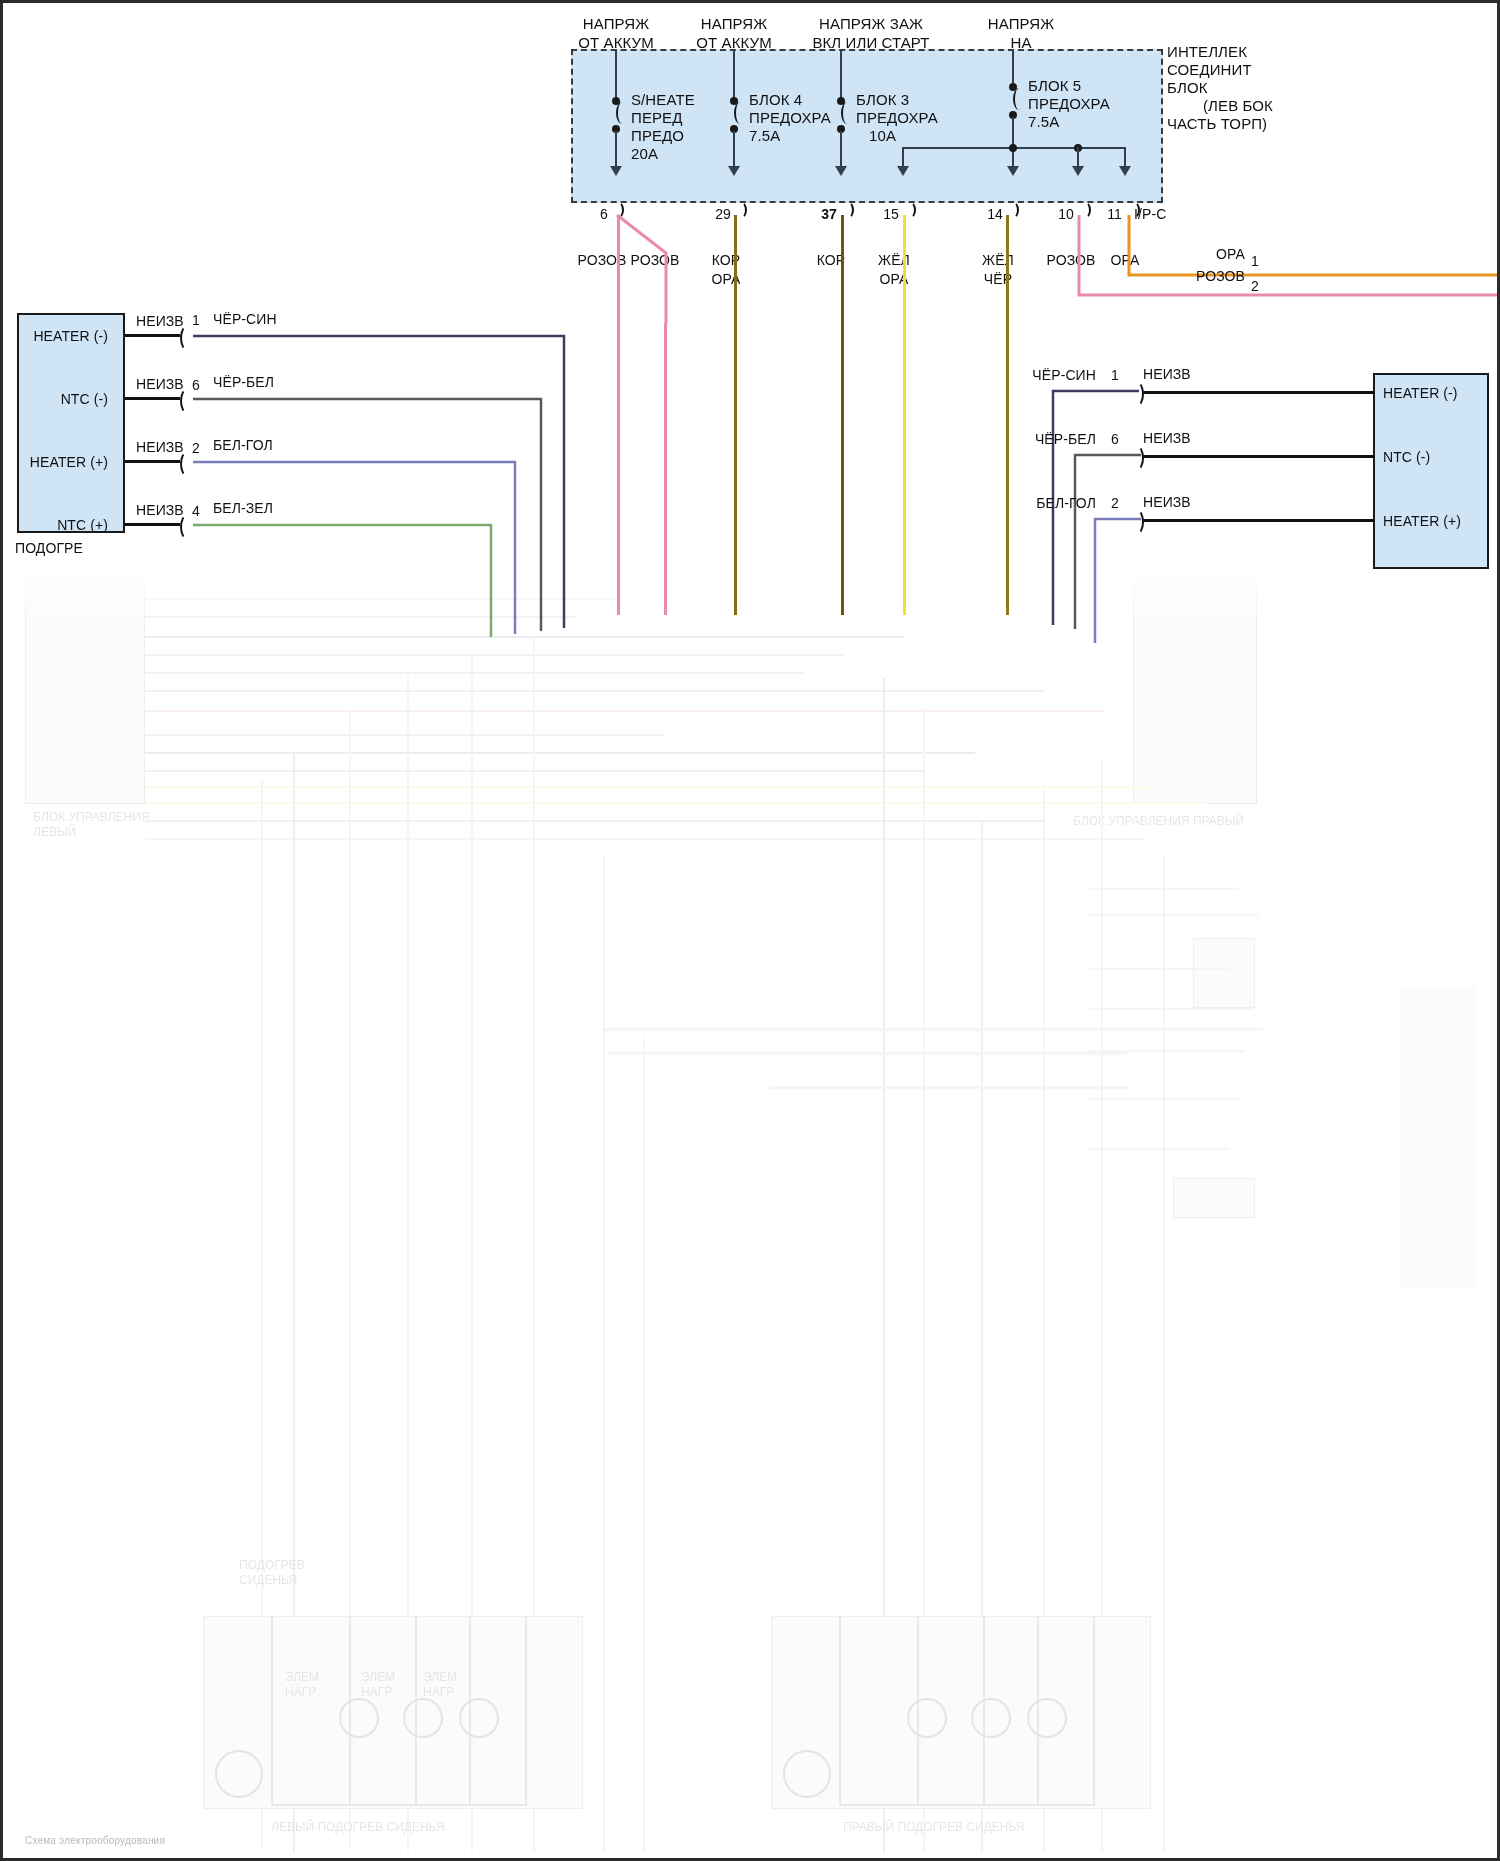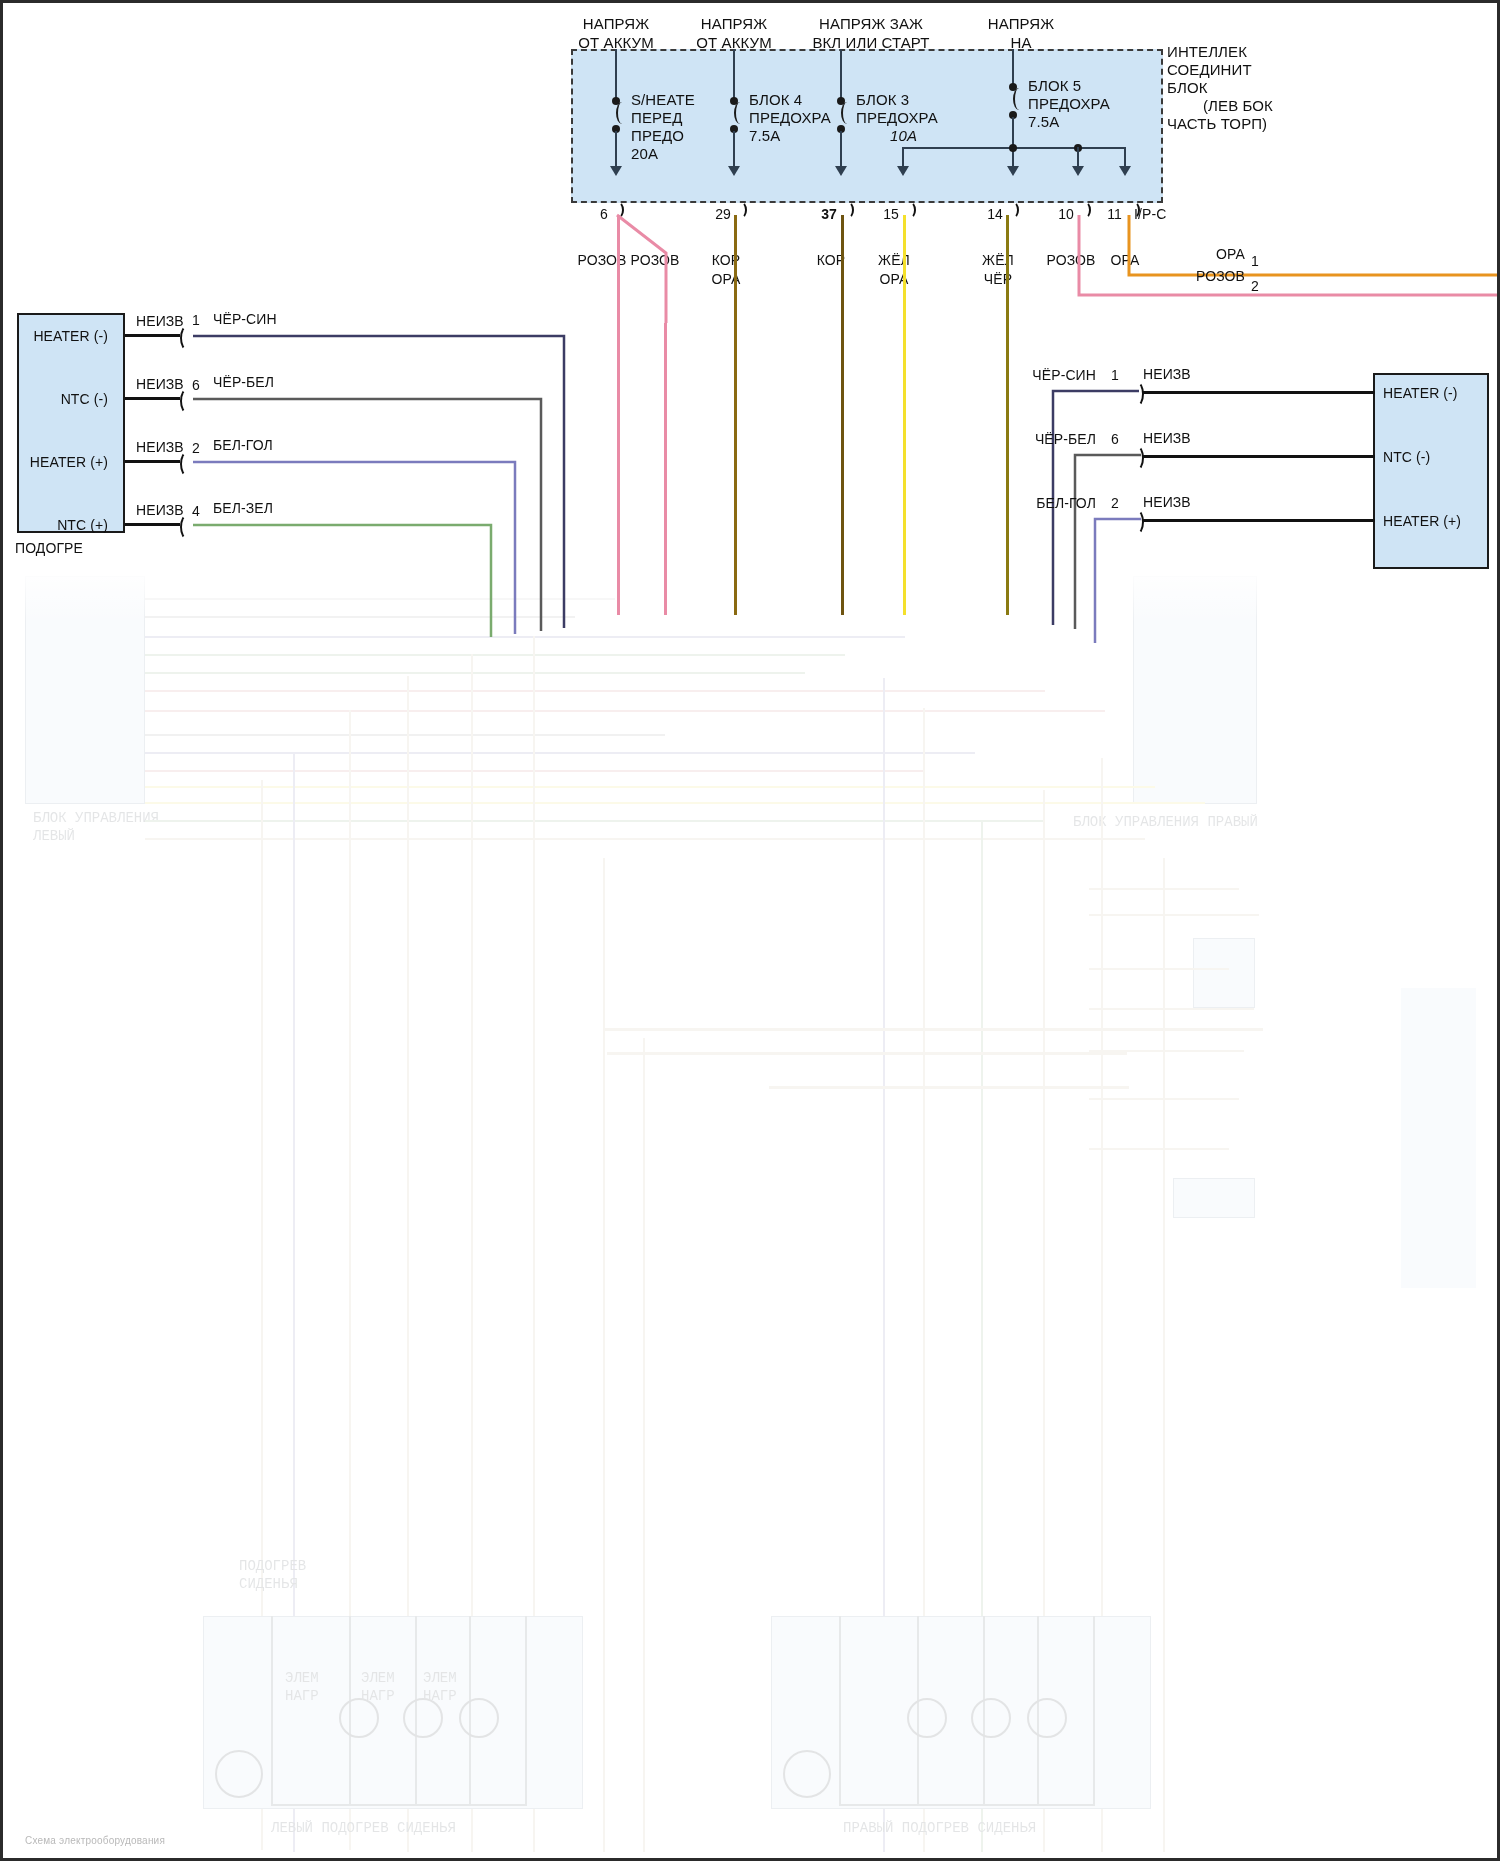--- a/index.html
+++ b/index.html
@@ -92,21 +92,21 @@
   }
   #faded .fblk{
     position:absolute;
     background:#cfe4f5;
     border:1px solid #6f8fa8;
     box-sizing:border-box;
   }
   #faded .fline{position:absolute;}
   #faded .ftxt{
     position:absolute;
-    font-size:14px;color:#33414d;white-space:pre;line-height:1.25;font-family:Liberation Mono, monospace;
+    font-size:12px;color:#33414d;white-space:pre;line-height:1.25;
   }
   #faded .fcirc{position:absolute;border:2px solid #2b3a46;border-radius:50%;}
 
   
   #fademask{
     position:absolute;left:0;top:549px;width:1500px;height:70px;
     background:linear-gradient(to bottom,rgba(255,255,255,1) 0%,rgba(255,255,255,0.85) 35%,rgba(255,255,255,0) 100%);
     pointer-events:none;
   }
 
@@ -262,21 +262,21 @@
   <div class="lbl" style="left:746px;top:124px;">7.5A</div>
 
   <div class="wire vw" style="left:837px;top:46px;height:50px;background:#2f3f50;"></div>
   <div class="fuse-dot" style="left:834px;top:94px;"></div>
   <div class="fuse-coil" style="left:838px;top:99px;"></div>
   <div class="fuse-dot" style="left:834px;top:122px;"></div>
   <div class="wire vw" style="left:837px;top:128px;height:40px;background:#2f3f50;"></div>
   <div class="arrow-dn" style="left:832px;top:163px;"></div>
   <div class="lbl" style="left:853px;top:88px;">БЛОК 3</div>
   <div class="lbl" style="left:853px;top:106px;">ПРЕДОХРА</div>
-  <div class="lbl" style="left:887px;top:124px;font-style:italic;">10A</div>
+  <div class="lbl" style="left:866px;top:124px;">10A</div>
 
   <div class="wire vw" style="left:1009px;top:46px;height:36px;background:#2f3f50;"></div>
   <div class="fuse-dot" style="left:1006px;top:80px;"></div>
   <div class="fuse-coil" style="left:1010px;top:85px;"></div>
   <div class="fuse-dot" style="left:1006px;top:108px;"></div>
   <div class="wire vw" style="left:1009px;top:114px;height:54px;background:#2f3f50;"></div>
   <div class="arrow-dn" style="left:1004px;top:163px;"></div>
   <div class="lbl" style="left:1025px;top:74px;">БЛОК 5</div>
   <div class="lbl" style="left:1025px;top:92px;">ПРЕДОХРА</div>
   <div class="lbl" style="left:1025px;top:110px;">7.5A</div>

